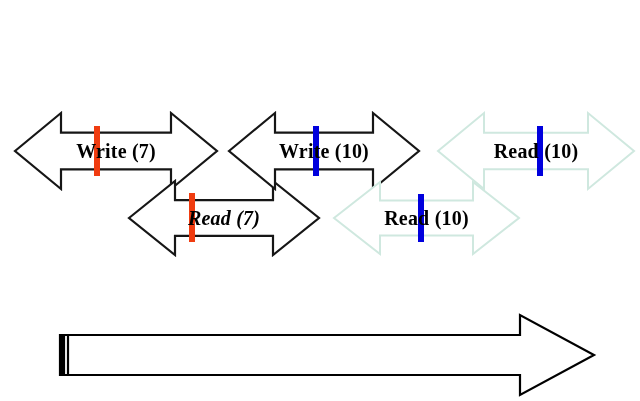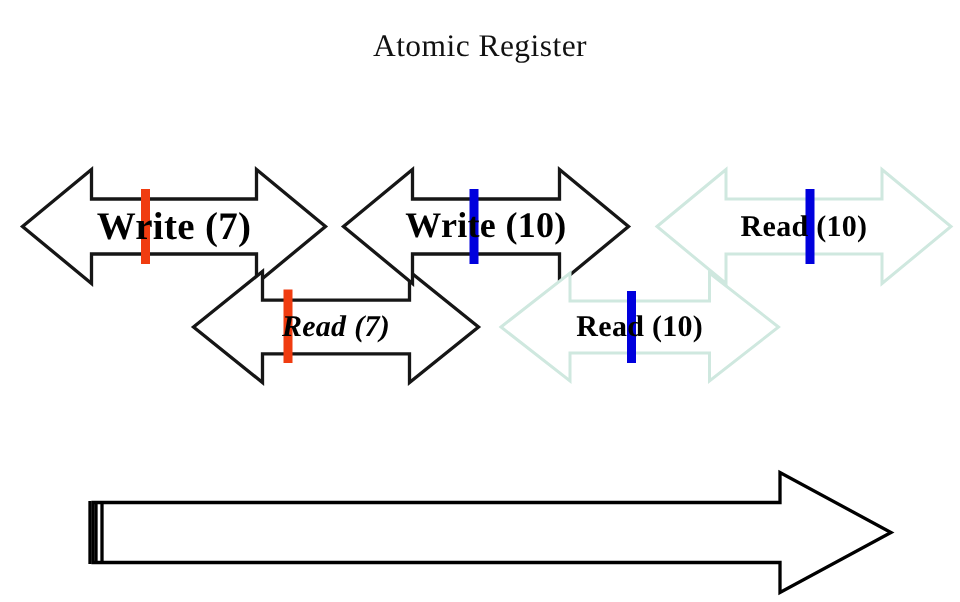--- a/index.html
+++ b/index.html
@@ -60,43 +60,42 @@
   #timeline svg {
     display: block;
     overflow: visible;
   }
 </style>
 </head>
 <body>
 
 <div id="canvas">
 
-  <div id="title">Atomic Register</div>
 
   <div id="ops-layer">
       <div class="op" style="left: 14px; top: 112px; width: 204px; height: 78px;">
         <svg width="204" height="78" viewBox="0 0 204 78">
           <path d="M 1 39 L 47 1 L 47 20.67 L 157 20.67 L 157 1 L 203 39 L 157 77 L 157 57.33 L 47 57.33 L 47 77 Z" fill="#ffffff" stroke="#161616" stroke-width="2.2" stroke-linejoin="miter"></path>
         </svg>
         <div class="lin-bar" style="left: 80px; top: 14px; width: 6px; height: 50px; background: rgb(240, 60, 16);"></div>
-        <div class="op-label" style="font-size: 26px;">Write (7)</div>
+        <div class="op-label" style="font-size: 20px;">Write (7)</div>
       </div>
       <div class="op" style="left: 128px; top: 180px; width: 192px; height: 76px; font-style: italic;">
         <svg width="192" height="76" viewBox="0 0 192 76">
           <path d="M 1 38 L 47 1 L 47 20.14 L 145 20.14 L 145 1 L 191 38 L 145 75 L 145 55.86 L 47 55.86 L 47 75 Z" fill="#ffffff" stroke="#161616" stroke-width="2.2" stroke-linejoin="miter"></path>
         </svg>
         <div class="lin-bar" style="left: 61px; top: 13px; width: 6px; height: 49px; background: rgb(240, 60, 16);"></div>
         <div class="op-label" style="font-size: 20px;">Read (7)</div>
       </div>
       <div class="op" style="left: 228px; top: 112px; width: 192px; height: 78px;">
         <svg width="192" height="78" viewBox="0 0 192 78">
           <path d="M 1 39 L 47 1 L 47 20.67 L 145 20.67 L 145 1 L 191 39 L 145 77 L 145 57.33 L 47 57.33 L 47 77 Z" fill="#ffffff" stroke="#161616" stroke-width="2.2" stroke-linejoin="miter"></path>
         </svg>
         <div class="lin-bar" style="left: 85px; top: 14px; width: 6px; height: 50px; background: rgb(0, 0, 221);"></div>
-        <div class="op-label" style="font-size: 24px; text-align: center;">Write (10)</div>
+        <div class="op-label" style="font-size: 20px; text-align: center;">Write (10)</div>
       </div>
       <div class="op" style="left: 333px; top: 181px; width: 187px; height: 74px;">
         <svg width="187" height="74" viewBox="0 0 187 74">
           <path d="M 1 37 L 47 1 L 47 19.61 L 140 19.61 L 140 1 L 186 37 L 140 73 L 140 54.39 L 47 54.39 L 47 73 Z" fill="#ffffff" stroke="#cfe8df" stroke-width="2" stroke-linejoin="miter"></path>
         </svg>
         <div class="lin-bar" style="left: 85px; top: 13px; width: 6px; height: 48px; background: rgb(0, 0, 221);"></div>
         <div class="op-label" style="font-size: 20px;">Read (10)</div>
       </div>
       <div class="op" style="left: 437px; top: 112px; width: 198px; height: 78px;">
         <svg width="198" height="78" viewBox="0 0 198 78">

